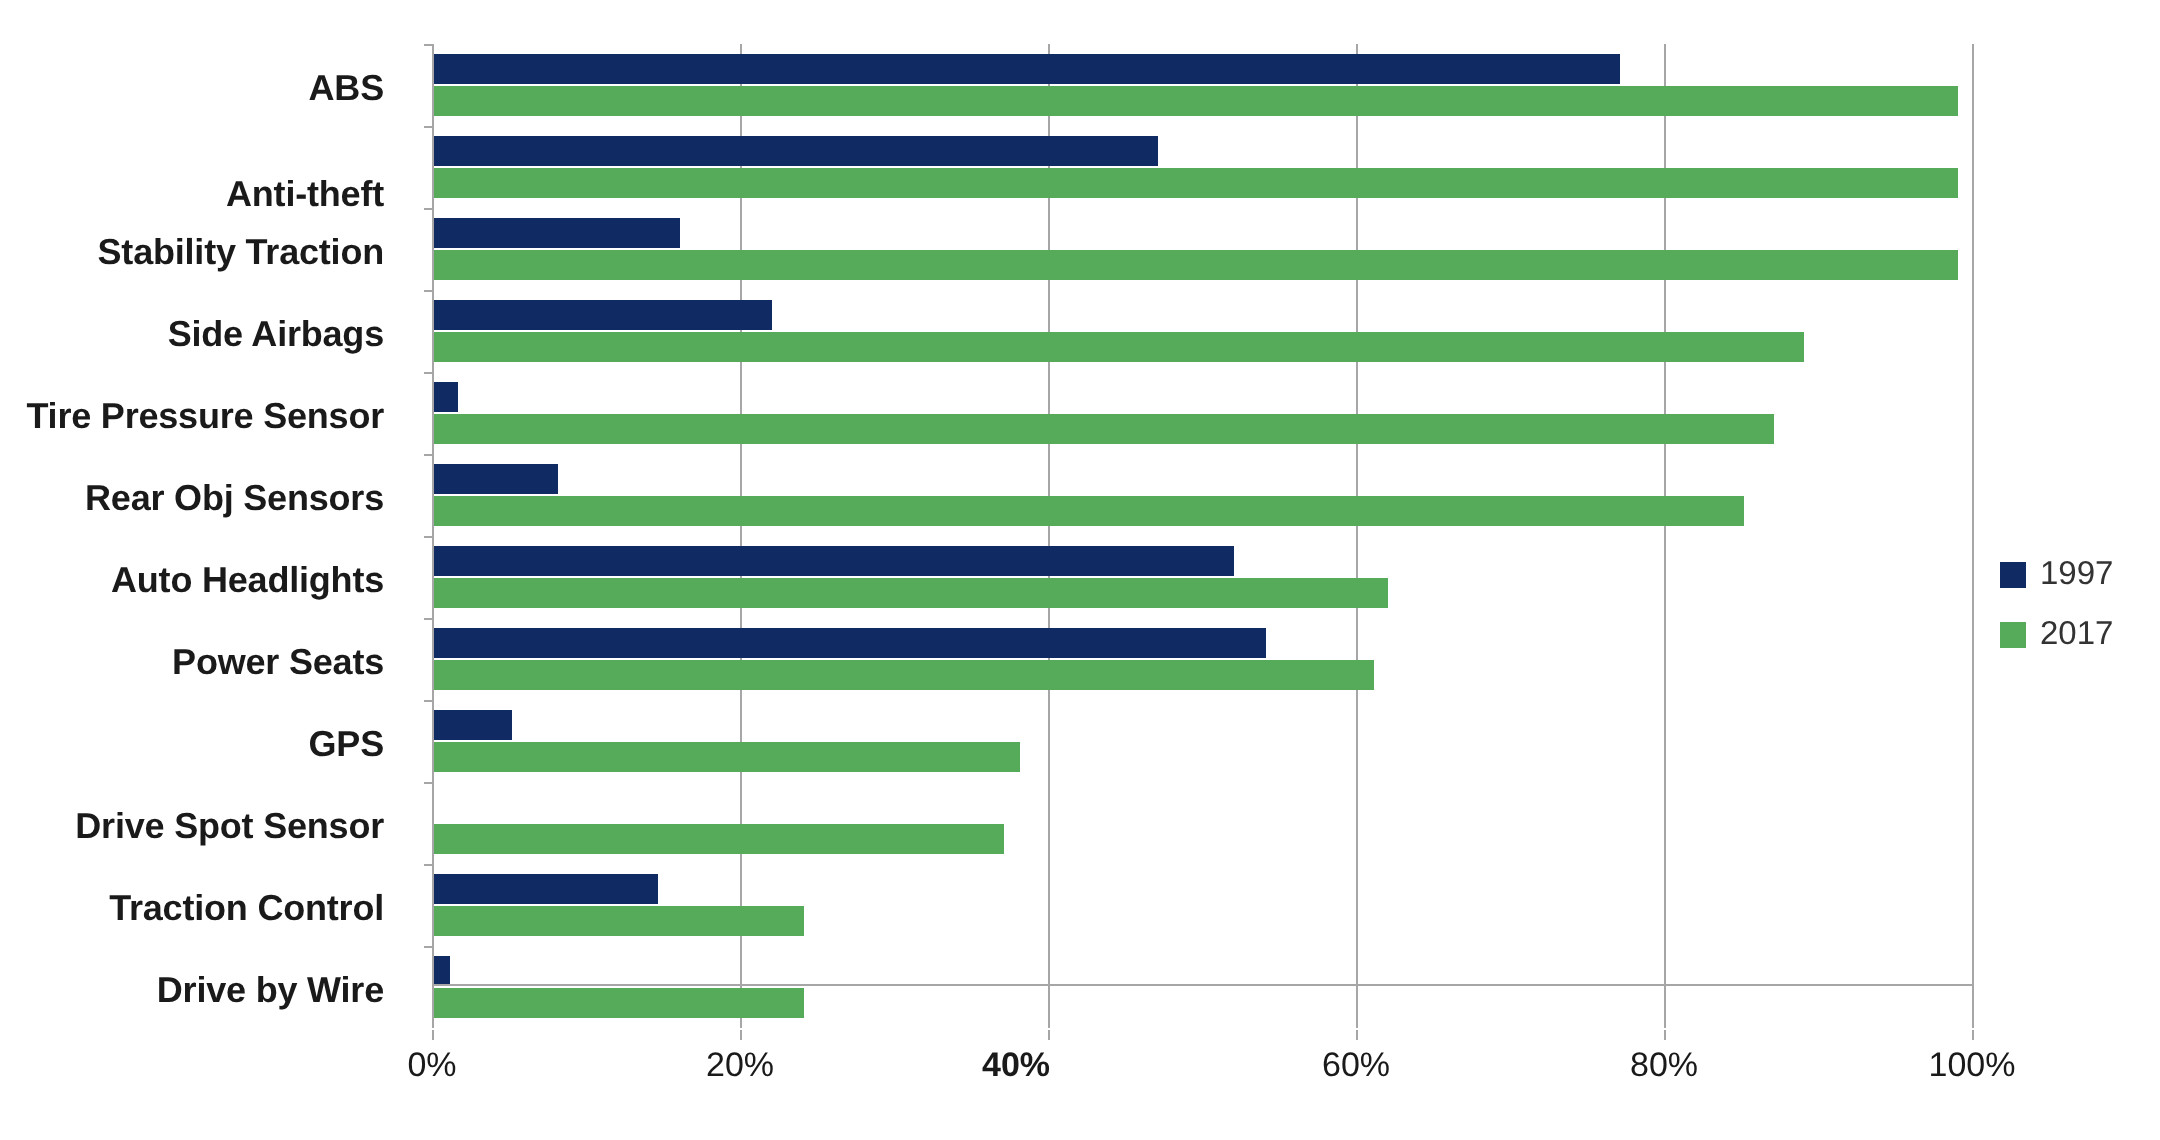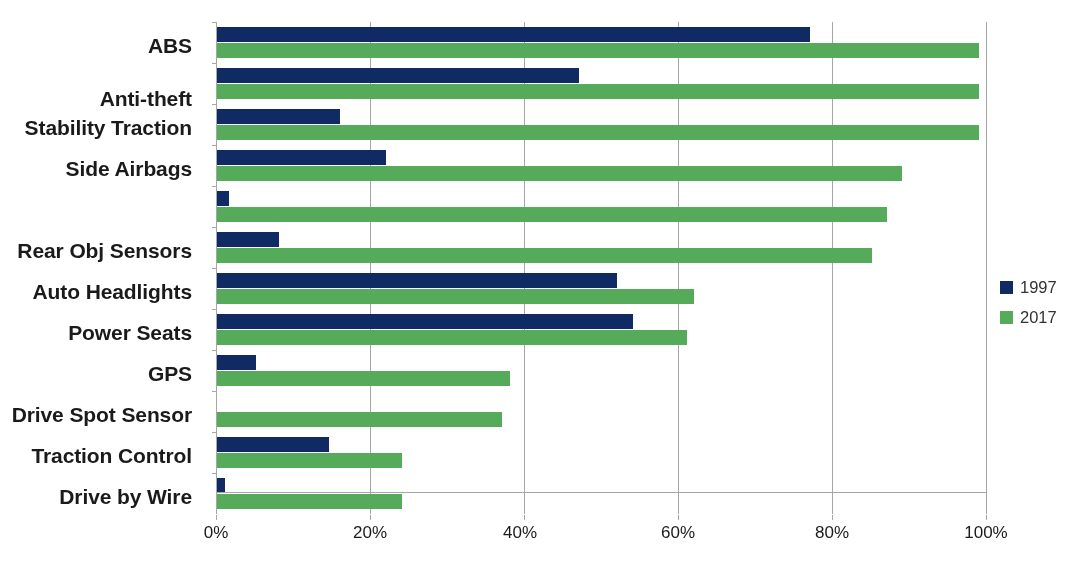--- a/index.html
+++ b/index.html
@@ -29,21 +29,21 @@
     left: 0;
     top: 22px;
     width: 202px;
     height: 492px;
   }
   .cat-label {
     position: absolute;
     right: 10px;
     width: 190px;
     text-align: right;
-    font-size: 21px;
+    font-size: 18px;
     font-weight: bold;
     color: #1a1a1a;
     letter-spacing: -0.1px;
     white-space: nowrap;
     line-height: 1;
   }
 
   
   .plot {
     position: absolute;
@@ -172,20 +172,21 @@
 </head>
 <body>
 
 <div id="chart-root">
 
   <div class="cat-labels">
       <div class="cat-label" style="top: 12.5px;">ABS</div>
       <div class="cat-label" style="top: 53.5px; margin-top: 12px;">Anti-theft</div>
       <div class="cat-label" style="top: 94.5px;">Stability Traction</div>
       <div class="cat-label" style="top: 135.5px;">Side Airbags</div>
+      <div class="cat-label" style="top: 176.5px;">Tire Pressure Sensor</div>
       <div class="cat-label" style="top: 217.5px;">Rear Obj Sensors</div>
       <div class="cat-label" style="top: 258.5px;">Auto Headlights</div>
       <div class="cat-label" style="top: 340.5px;">GPS</div>
       <div class="cat-label" style="top: 299.5px;">Power Seats</div>
       <div class="cat-label" style="top: 381.5px;">Drive Spot Sensor</div>
       <div class="cat-label" style="top: 422.5px;">Traction Control</div>
       <div class="cat-label" style="top: 463.5px;">Drive by Wire</div>
     </div>
 
   <div class="plot">
@@ -244,21 +245,21 @@
       <div class="xtick-mark" style="left: 370px; top: 515px;"></div>
       <div class="xtick-mark" style="left: 524px; top: 515px;"></div>
       <div class="xtick-mark" style="left: 678px; top: 515px;"></div>
       <div class="xtick-mark" style="left: 832px; top: 515px;"></div>
       <div class="xtick-mark" style="left: 986px; top: 515px;"></div>
     </div>
 
   <div class="xlabels">
       <div class="xlabel" style="left: 0px;">0%</div>
       <div class="xlabel" style="left: 154px;">20%</div>
-      <div class="xlabel" style="left: 304px;">40%</div>
+      <div class="xlabel" style="left: 292px; font-weight: bold;">40%</div>
       <div class="xlabel" style="left: 462px;">60%</div>
       <div class="xlabel" style="left: 616px;">80%</div>
       <div class="xlabel" style="left: 770px;">100%</div>
     </div>
 
   <div class="legend">
     <div class="legend-item">
       <span class="legend-swatch s2004"></span>
       <span class="legend-text">1997</span>
     </div>

